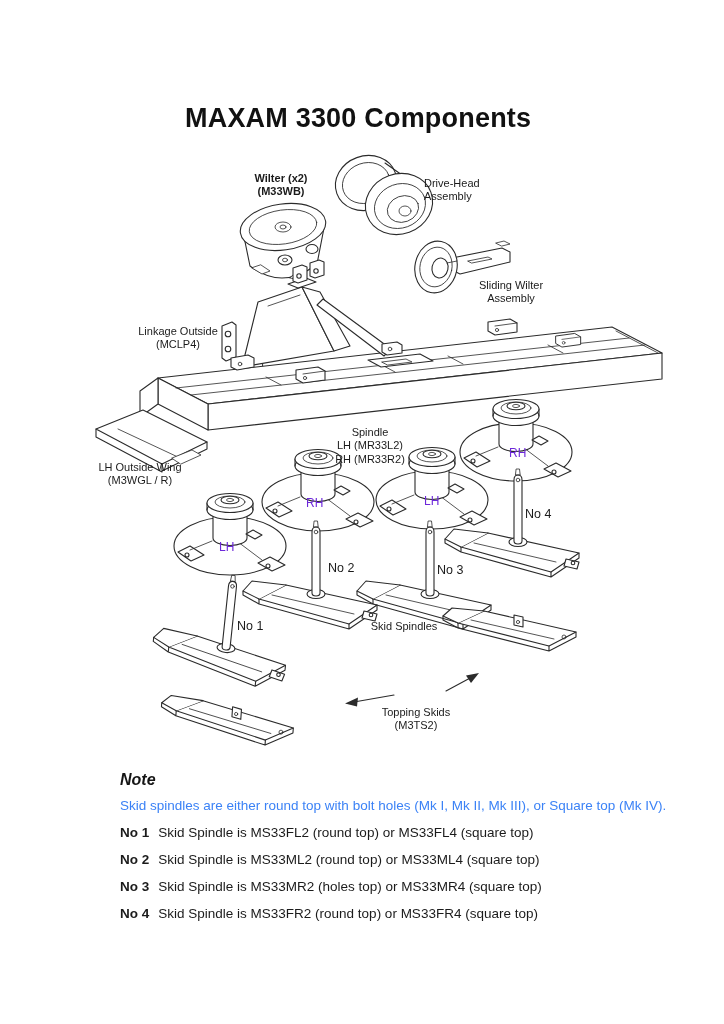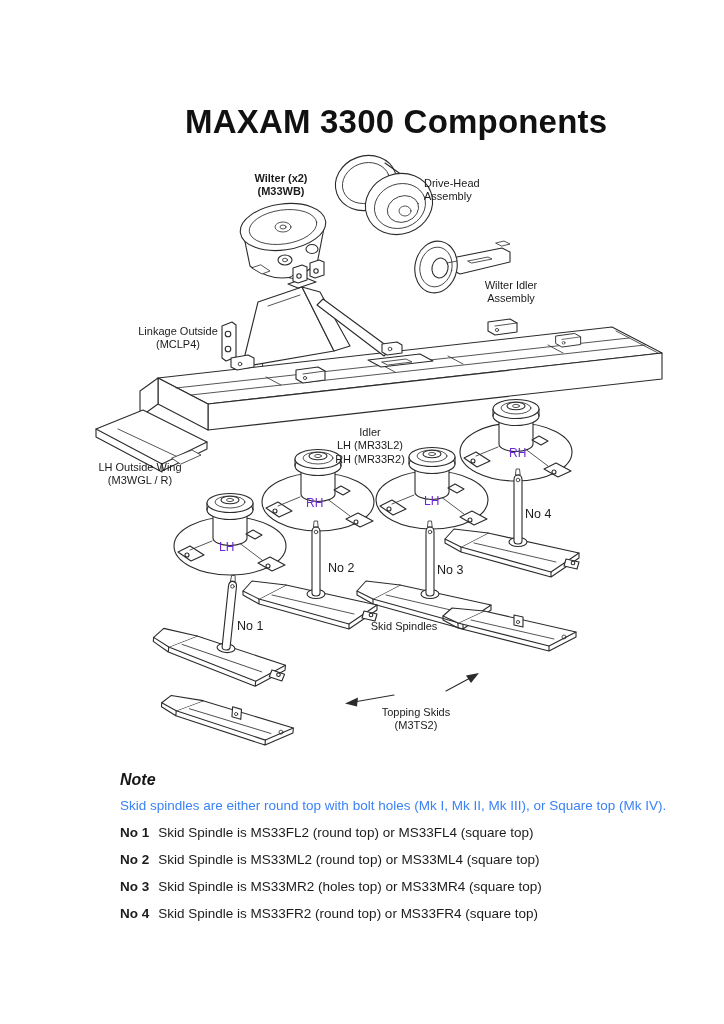--- a/index.html
+++ b/index.html
@@ -2,21 +2,21 @@
 <html><head>
 <meta charset="utf-8">
 <style>
   html,body{margin:0;padding:0;}
   body{
     width:724px;height:1024px;position:relative;background:#ffffff;
     font-family:"Liberation Sans",sans-serif;color:#1b1b1b;overflow:hidden;
   }
   .title{
     position:absolute;left:185px;top:103px;
-    font-size:33px;font-weight:bold;letter-spacing:.2px;color:#111;
+    font-size:27px;font-weight:bold;letter-spacing:.2px;color:#111;
     white-space:nowrap;
   }
   svg{position:absolute;left:0;top:0;}
   svg path,svg ellipse,svg circle,svg line,svg rect{
     stroke:#2b2b2b;stroke-width:1.1;fill:none;stroke-linecap:round;stroke-linejoin:round;
   }
   svg .f{fill:#ffffff;}
   svg .thin{stroke-width:.8;}
   svg .head{fill:#2b2b2b;stroke:none;}
   .lbl{
@@ -192,36 +192,36 @@
   <div>Wilter (x2)</div>
   <div>(M33WB)</div>
 </div>
 
 <div class="lbl" style="left:424px;top:177px;width:92px;text-align:left;">
   <div>Drive-Head</div>
   <div>Assembly</div>
 </div>
 
 <div class="lbl" style="left:466px;top:279px;width:90px;">
-  <div>Wilter Idler</div>
+  <div>Sliding Wilter</div>
   <div>Assembly</div>
 </div>
 
 <div class="lbl" style="left:131px;top:325px;width:94px;">
   <div>Linkage Outside</div>
   <div>(MCLP4)</div>
 </div>
 
 <div class="lbl" style="left:84px;top:461px;width:112px;">
   <div>LH Outside Wing</div>
   <div>(M3WGL / R)</div>
 </div>
 
 <div class="lbl" style="left:322px;top:426px;width:96px;">
-  <div>Idler</div>
+  <div>Spindle</div>
   <div>LH (MR33L2)</div>
   <div>RH (MR33R2)</div>
 </div>
 
 <div class="mark" style="left:219px;top:540px;">LH</div>
 <div class="mark" style="left:306px;top:496px;">RH</div>
 <div class="mark" style="left:424px;top:494px;">LH</div>
 <div class="mark" style="left:509px;top:446px;">RH</div>
 
 <div class="num" style="left:237px;top:619px;">No 1</div>

